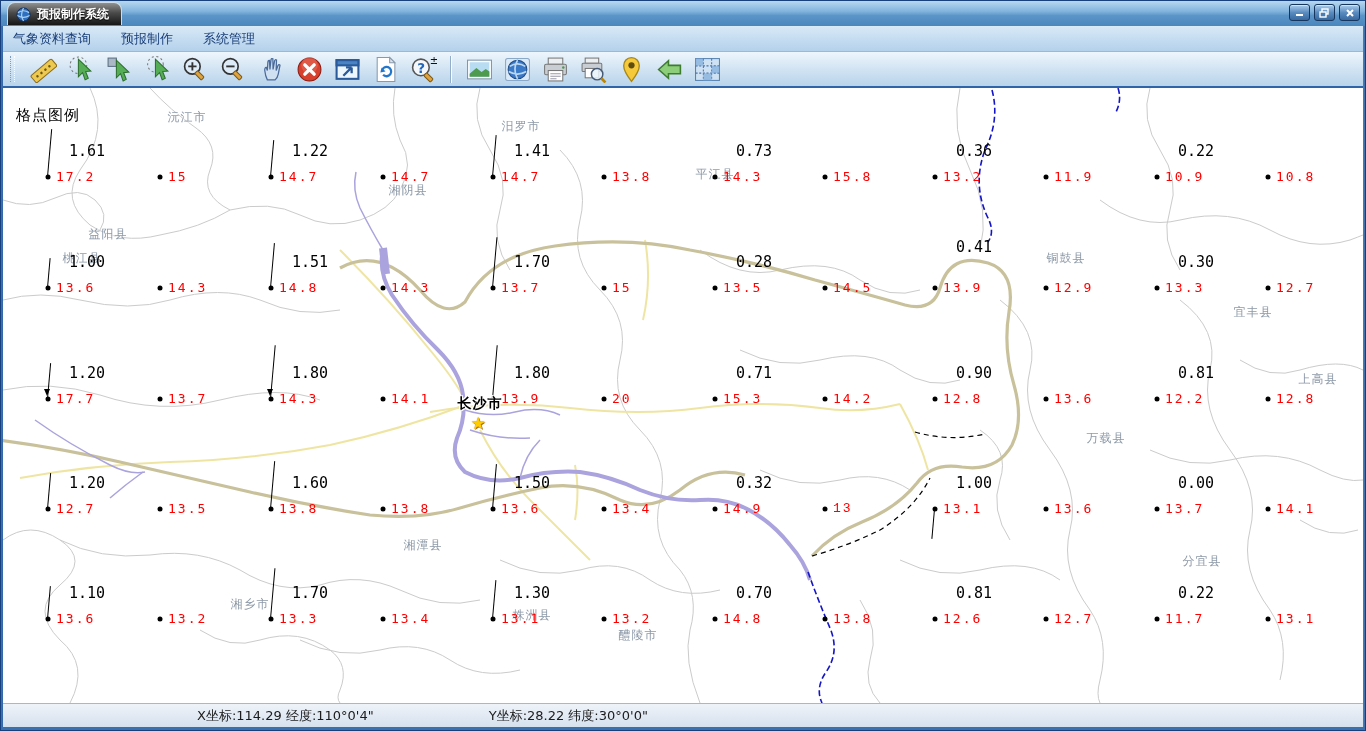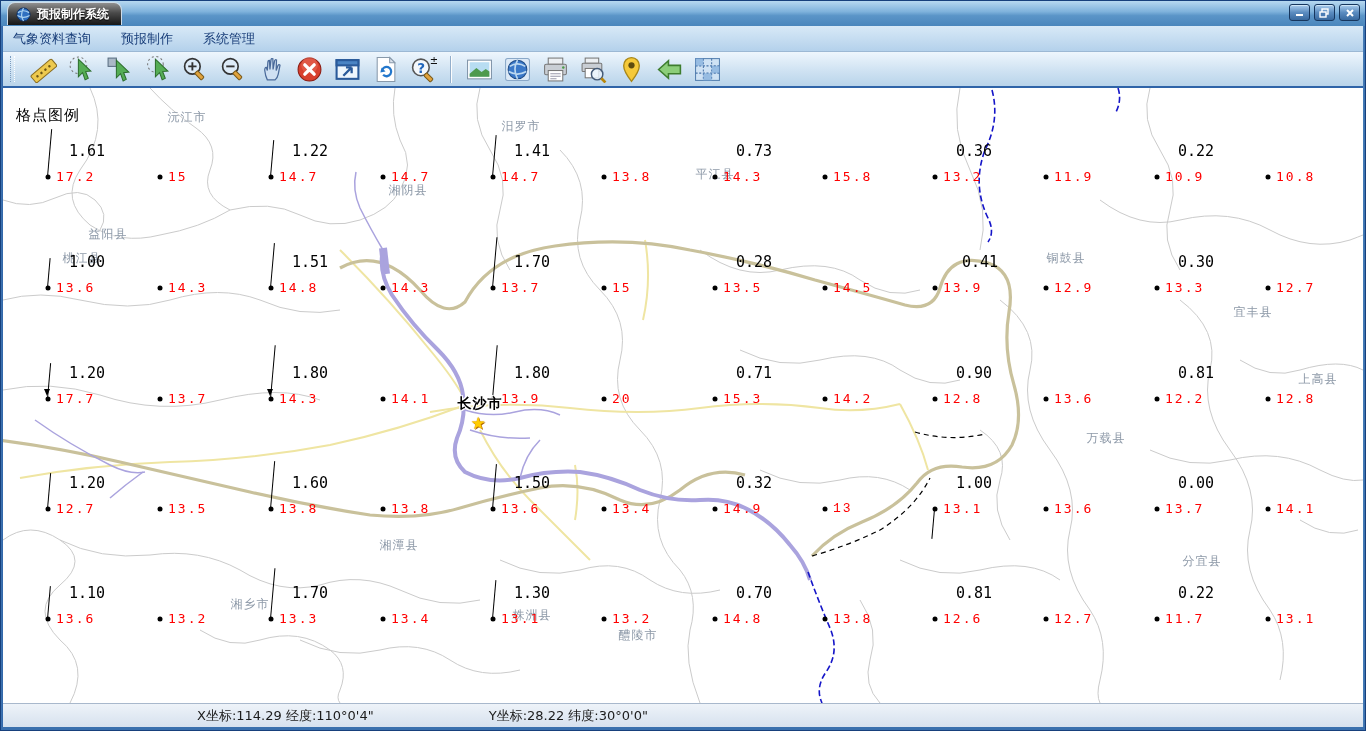--- a/index.html
+++ b/index.html
@@ -318,21 +318,21 @@
   <div class="city-label" style="position: absolute; left: 184px; top: 29px; text-align: right;">沅江市</div>
     <div class="city-label" style="position: absolute; left: 518px; top: 38px;">汨罗市</div>
     <div class="city-label" style="position: absolute; left: 712px; top: 86px;">平江县</div>
     <div class="city-label" style="position: absolute; left: 405px; top: 102px;">湘阴县</div>
     <div class="city-label" style="position: absolute; left: 105px; top: 146px;">益阳县</div>
     <div class="city-label" style="position: absolute; left: 79px; top: 170px;">桃江县</div>
     <div class="city-label" style="position: absolute; left: 1063px; top: 170px;">铜鼓县</div>
     <div class="city-label" style="position: absolute; left: 1250px; top: 224px;">宜丰县</div>
     <div class="city-label" style="position: absolute; left: 1315px; top: 291px;">上高县</div>
     <div class="city-label" style="position: absolute; left: 1103px; top: 350px;">万载县</div>
-    <div class="city-label" style="position: absolute; left: 396px; top: 457px;">湘潭县</div>
+    <div class="city-label" style="position: absolute; left: 420px; top: 457px;">湘潭县</div>
     <div class="city-label" style="position: absolute; left: 1199px; top: 473px;">分宜县</div>
     <div class="city-label" style="position: absolute; left: 247px; top: 516px;">湘乡市</div>
     <div class="city-label" style="position: absolute; left: 529px; top: 527px;">株洲县</div>
     <div class="city-label" style="position: absolute; left: 635px; top: 547px;">醴陵市</div>
     <div class="dot" style="position: absolute; left: 45px; top: 89px;"></div>
     <div class="temp" style="position: absolute; left: 53px; top: 81px;">17.2</div>
     <div class="dot" style="position: absolute; left: 157px; top: 89px;"></div>
     <div class="temp" style="position: absolute; left: 165px; top: 81px;">15</div>
     <div class="dot" style="position: absolute; left: 268px; top: 89px;"></div>
     <div class="temp" style="position: absolute; left: 276px; top: 81px;">14.7</div>
@@ -387,21 +387,21 @@
     <div class="temp" style="position: absolute; left: 1162px; top: 192px;">13.3</div>
     <div class="dot" style="position: absolute; left: 1265px; top: 200px;"></div>
     <div class="temp" style="position: absolute; left: 1273px; top: 192px;">12.7</div>
     <div class="wind" style="position: absolute; left: 66px; top: 165px;">1.00</div>
     <div class="barb" style="position: absolute; left: 44px; top: 170px; height: 30px; transform-origin: center bottom; transform: rotate(5deg);"></div>
     <div class="wind" style="position: absolute; left: 289px; top: 165px;">1.51</div>
     <div class="barb" style="position: absolute; left: 267px; top: 155px; height: 45px; transform-origin: center bottom; transform: rotate(5deg);"></div>
     <div class="wind" style="position: absolute; left: 511px; top: 165px;">1.70</div>
     <div class="barb" style="position: absolute; left: 489px; top: 149px; height: 51px; transform-origin: center bottom; transform: rotate(5deg);"></div>
     <div class="wind" style="position: absolute; left: 733px; top: 165px;">0.28</div>
-    <div class="wind" style="position: absolute; left: 953px; top: 165px; margin-left: 6px;">0.41</div>
+    <div class="wind" style="position: absolute; left: 953px; top: 150px;">0.41</div>
     <div class="wind" style="position: absolute; left: 1175px; top: 165px;">0.30</div>
     <div class="dot" style="position: absolute; left: 45px; top: 311px;"></div>
     <div class="temp" style="position: absolute; left: 53px; top: 303px;">17.7</div>
     <div class="dot" style="position: absolute; left: 157px; top: 311px;"></div>
     <div class="temp" style="position: absolute; left: 165px; top: 303px;">13.7</div>
     <div class="dot" style="position: absolute; left: 268px; top: 311px;"></div>
     <div class="temp" style="position: absolute; left: 276px; top: 303px;">14.3</div>
     <div class="dot" style="position: absolute; left: 380px; top: 311px;"></div>
     <div class="temp" style="position: absolute; left: 388px; top: 303px;">14.1</div>
     <div class="dot" style="position: absolute; left: 490px; top: 311px;"></div>

